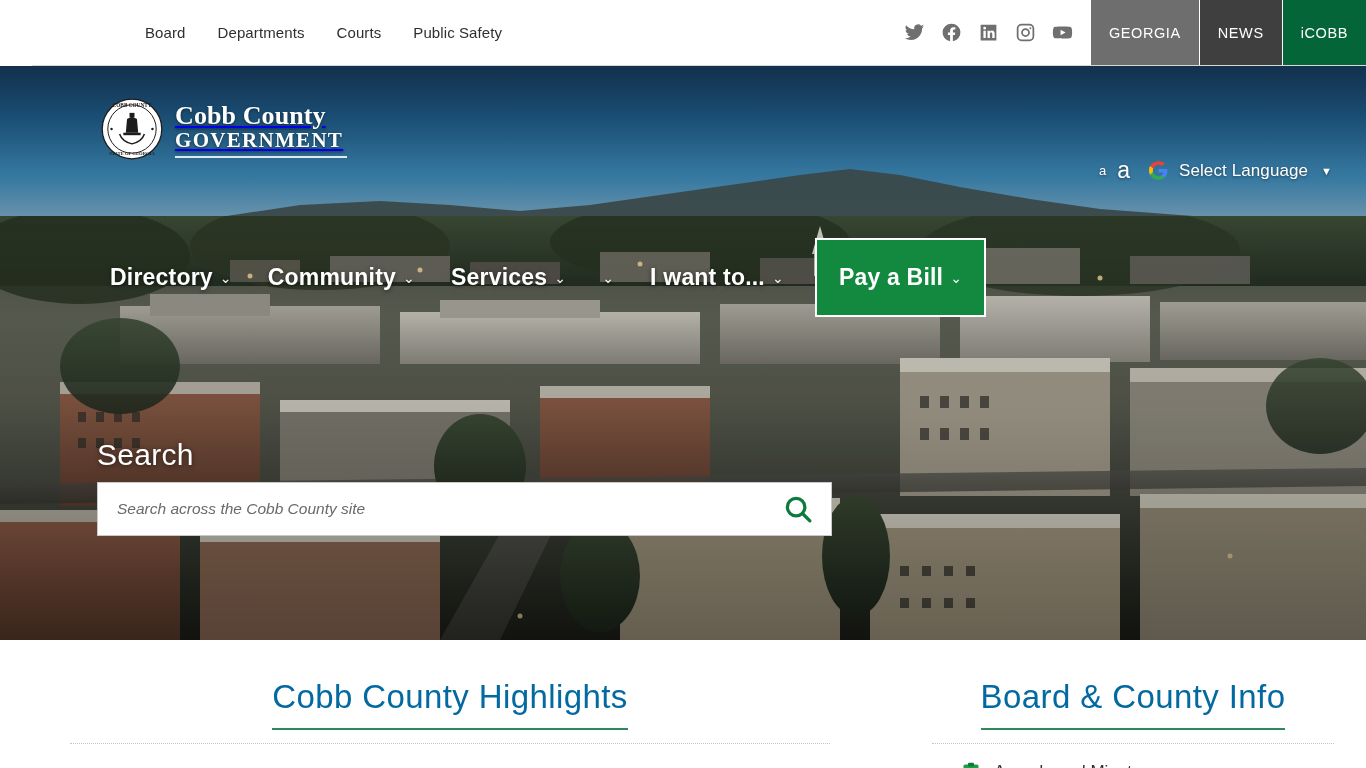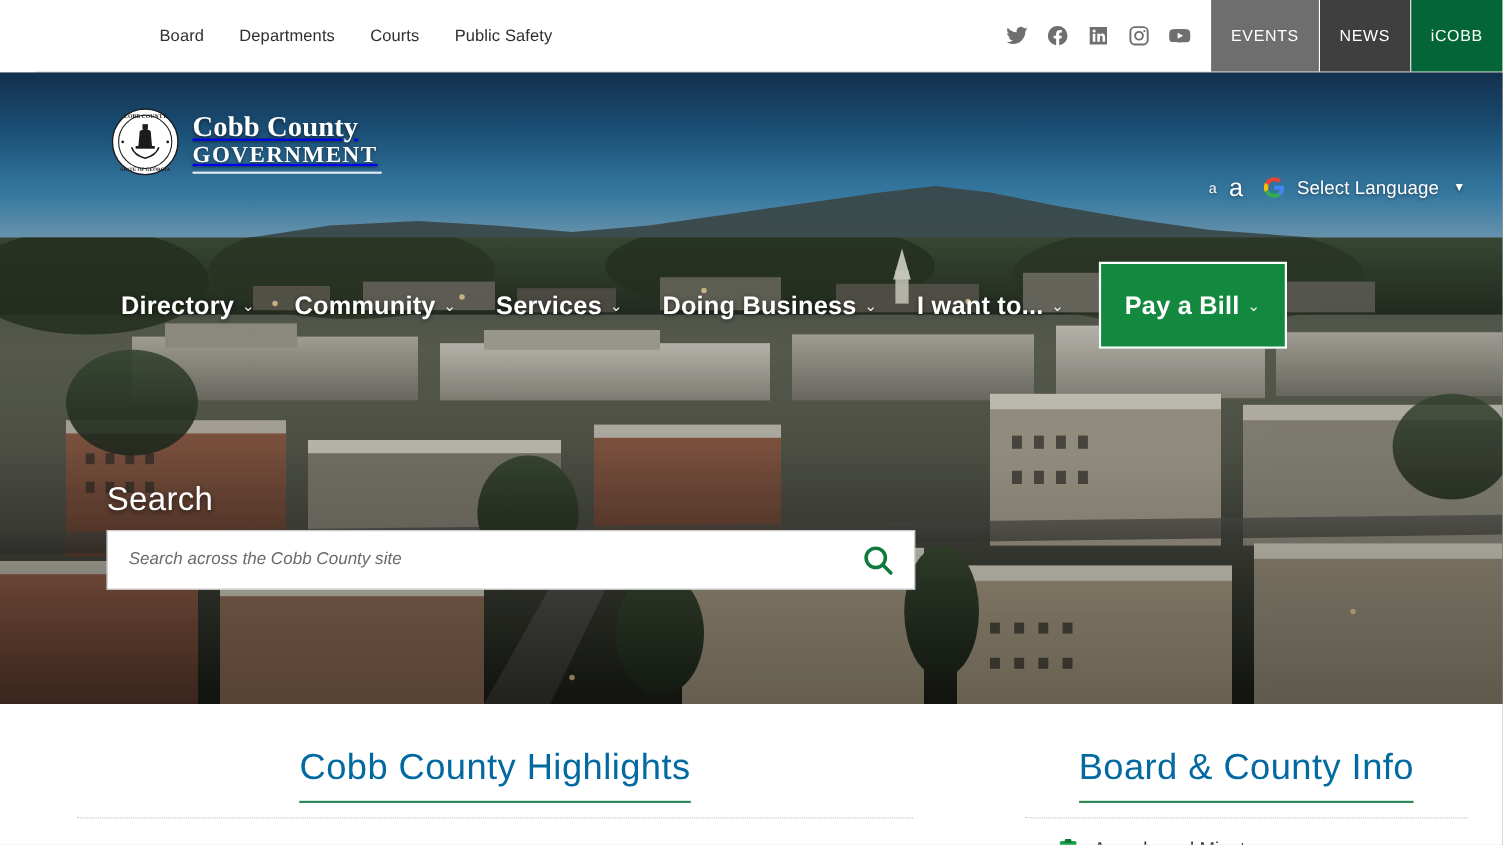--- a/index.html
+++ b/index.html
@@ -272,21 +272,21 @@
       <svg class="ico" viewBox="0 0 24 24">
           <path d="M3 3h18v18H3V3zm3.2 15.3h2.7V9.9H6.2v8.4zm1.4-9.6a1.6 1.6 0 1 0 0-3.2 1.6 1.6 0 0 0 0 3.2zm3.3 9.6h2.7v-4.6c0-1.2.8-1.6 1.4-1.6s1.3.5 1.3 1.6v4.6h2.7v-5c0-2.5-1.4-3.6-3-3.6a2.8 2.8 0 0 0-2.4 1.3V9.9h-2.7v8.4z"></path>
         </svg>
       <svg class="ico" viewBox="0 0 24 24">
           <path d="M7.5 2h9A5.5 5.5 0 0 1 22 7.5v9a5.5 5.5 0 0 1-5.5 5.5h-9A5.5 5.5 0 0 1 2 16.5v-9A5.5 5.5 0 0 1 7.5 2zm0 2A3.5 3.5 0 0 0 4 7.5v9A3.5 3.5 0 0 0 7.5 20h9a3.5 3.5 0 0 0 3.5-3.5v-9A3.5 3.5 0 0 0 16.5 4h-9zM12 7a5 5 0 1 1 0 10 5 5 0 0 1 0-10zm0 2a3 3 0 1 0 0 6 3 3 0 0 0 0-6zm5.6-2.9a1.1 1.1 0 1 1 0 2.2 1.1 1.1 0 0 1 0-2.2z"></path>
         </svg>
       <svg class="ico" viewBox="0 0 24 24">
           <path d="M22.5 7.4a2.8 2.8 0 0 0-2-2C18.8 5 12 5 12 5s-6.8 0-8.5.4a2.8 2.8 0 0 0-2 2C1 9.1 1 12 1 12s0 2.9.5 4.6a2.8 2.8 0 0 0 2 2C5.2 19 12 19 12 19s6.8 0 8.5-.4a2.8 2.8 0 0 0 2-2c.5-1.7.5-4.6.5-4.6s0-2.9-.5-4.6zM9.8 15.1V8.9l5.7 3.1-5.7 3.1z"></path>
         </svg>
     </div>
-    <a href="#" class="pillbtn events">EVENTS</a>
+    <a href="#" class="pillbtn events">GEORGIA</a>
     <a href="#" class="pillbtn news">NEWS</a>
     <a href="#" class="pillbtn icobb">iCOBB</a>
   </div>
 </div>
 
 <div class="hero">
   <div class="sky"></div>
 
   <svg class="mountain" viewBox="0 0 1366 140" preserveAspectRatio="none">
     <path d="M0,95 L60,88 L140,72 L220,56 L300,44 L380,40 L450,44 L520,50 L590,44 L660,34 L730,24 L800,14 L850,8 L900,14 L960,26 L1030,38 L1100,48 L1180,54 L1260,60 L1330,66 L1366,70 L1366,140 L0,140 Z" fill="#3c4a4a" opacity="0.93"></path>
@@ -456,21 +456,20 @@
     </a>
     <a href="#" class="navitem">
       <span>Community</span>
       <span class="car">⌄</span>
     </a>
     <a href="#" class="navitem">
       <span>Services</span>
       <span class="car">⌄</span>
     </a>
     <a href="#" class="navitem">
-      <span>Doing Business</span>
       <span class="car">⌄</span>
     </a>
     <a href="#" class="navitem">
       <span>I want to...</span>
       <span class="car">⌄</span>
     </a>
     <a href="#" class="navitem paybill">
       <span>Pay a Bill</span>
       <span class="car">⌄</span>
     </a>

